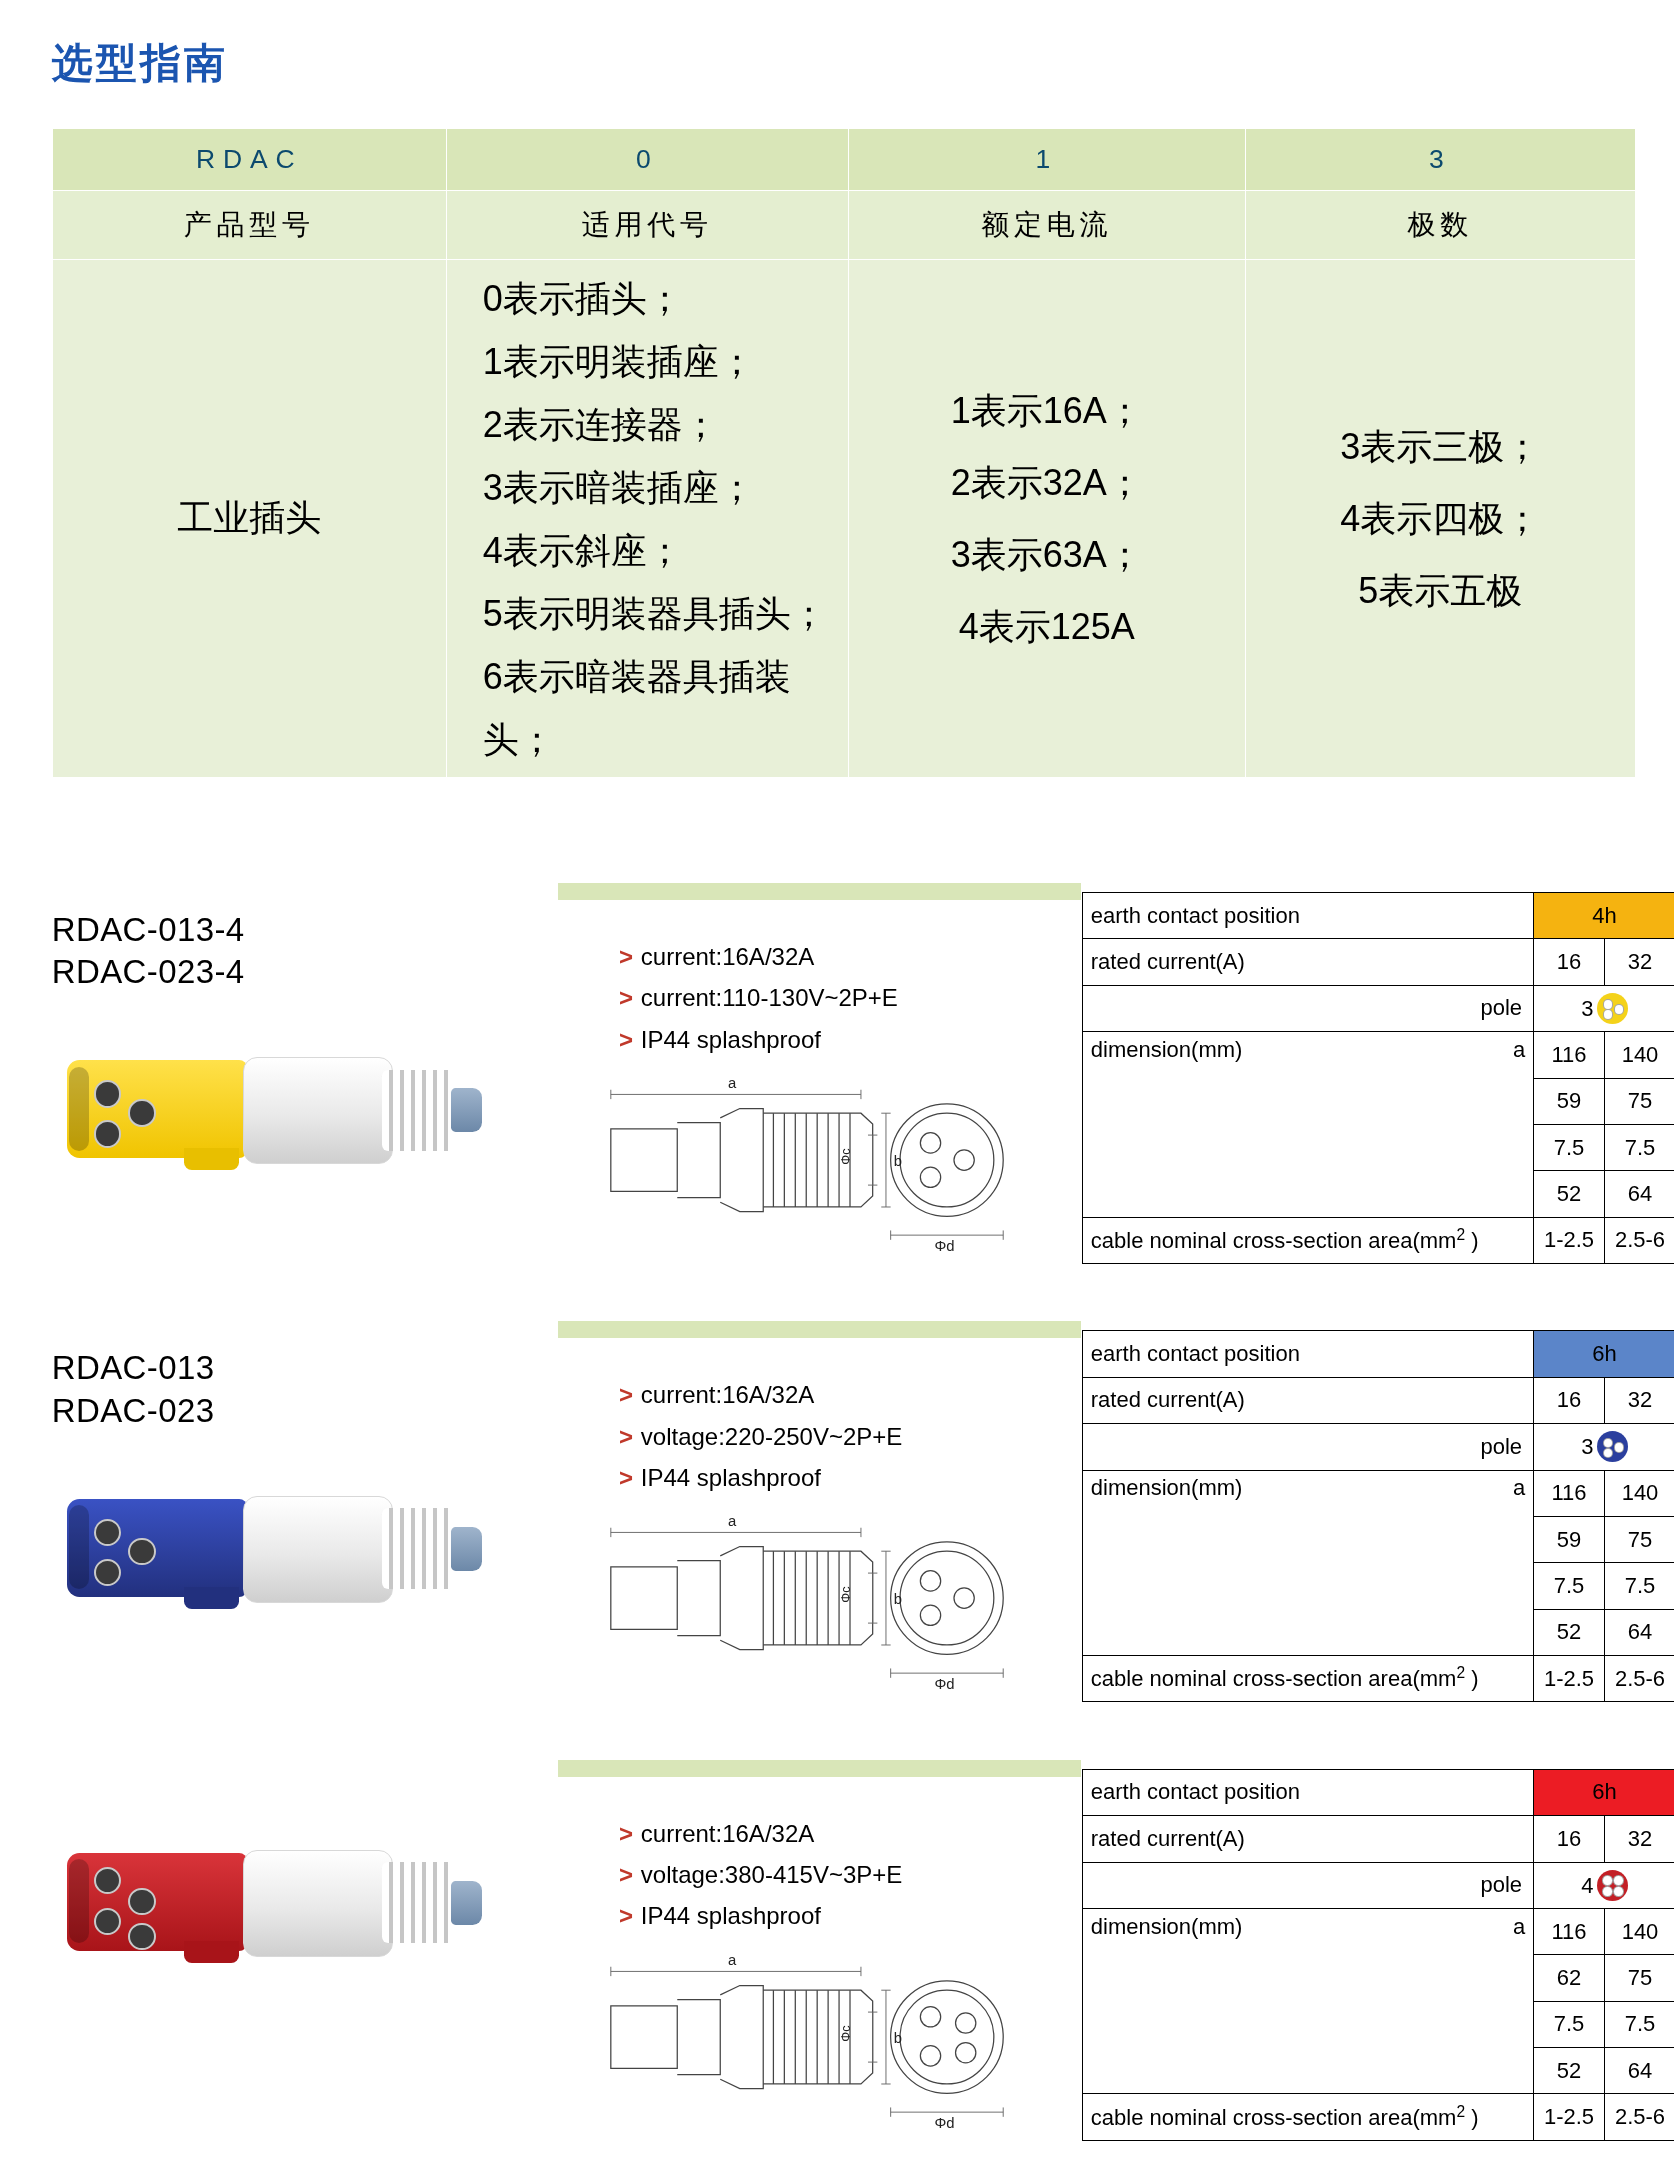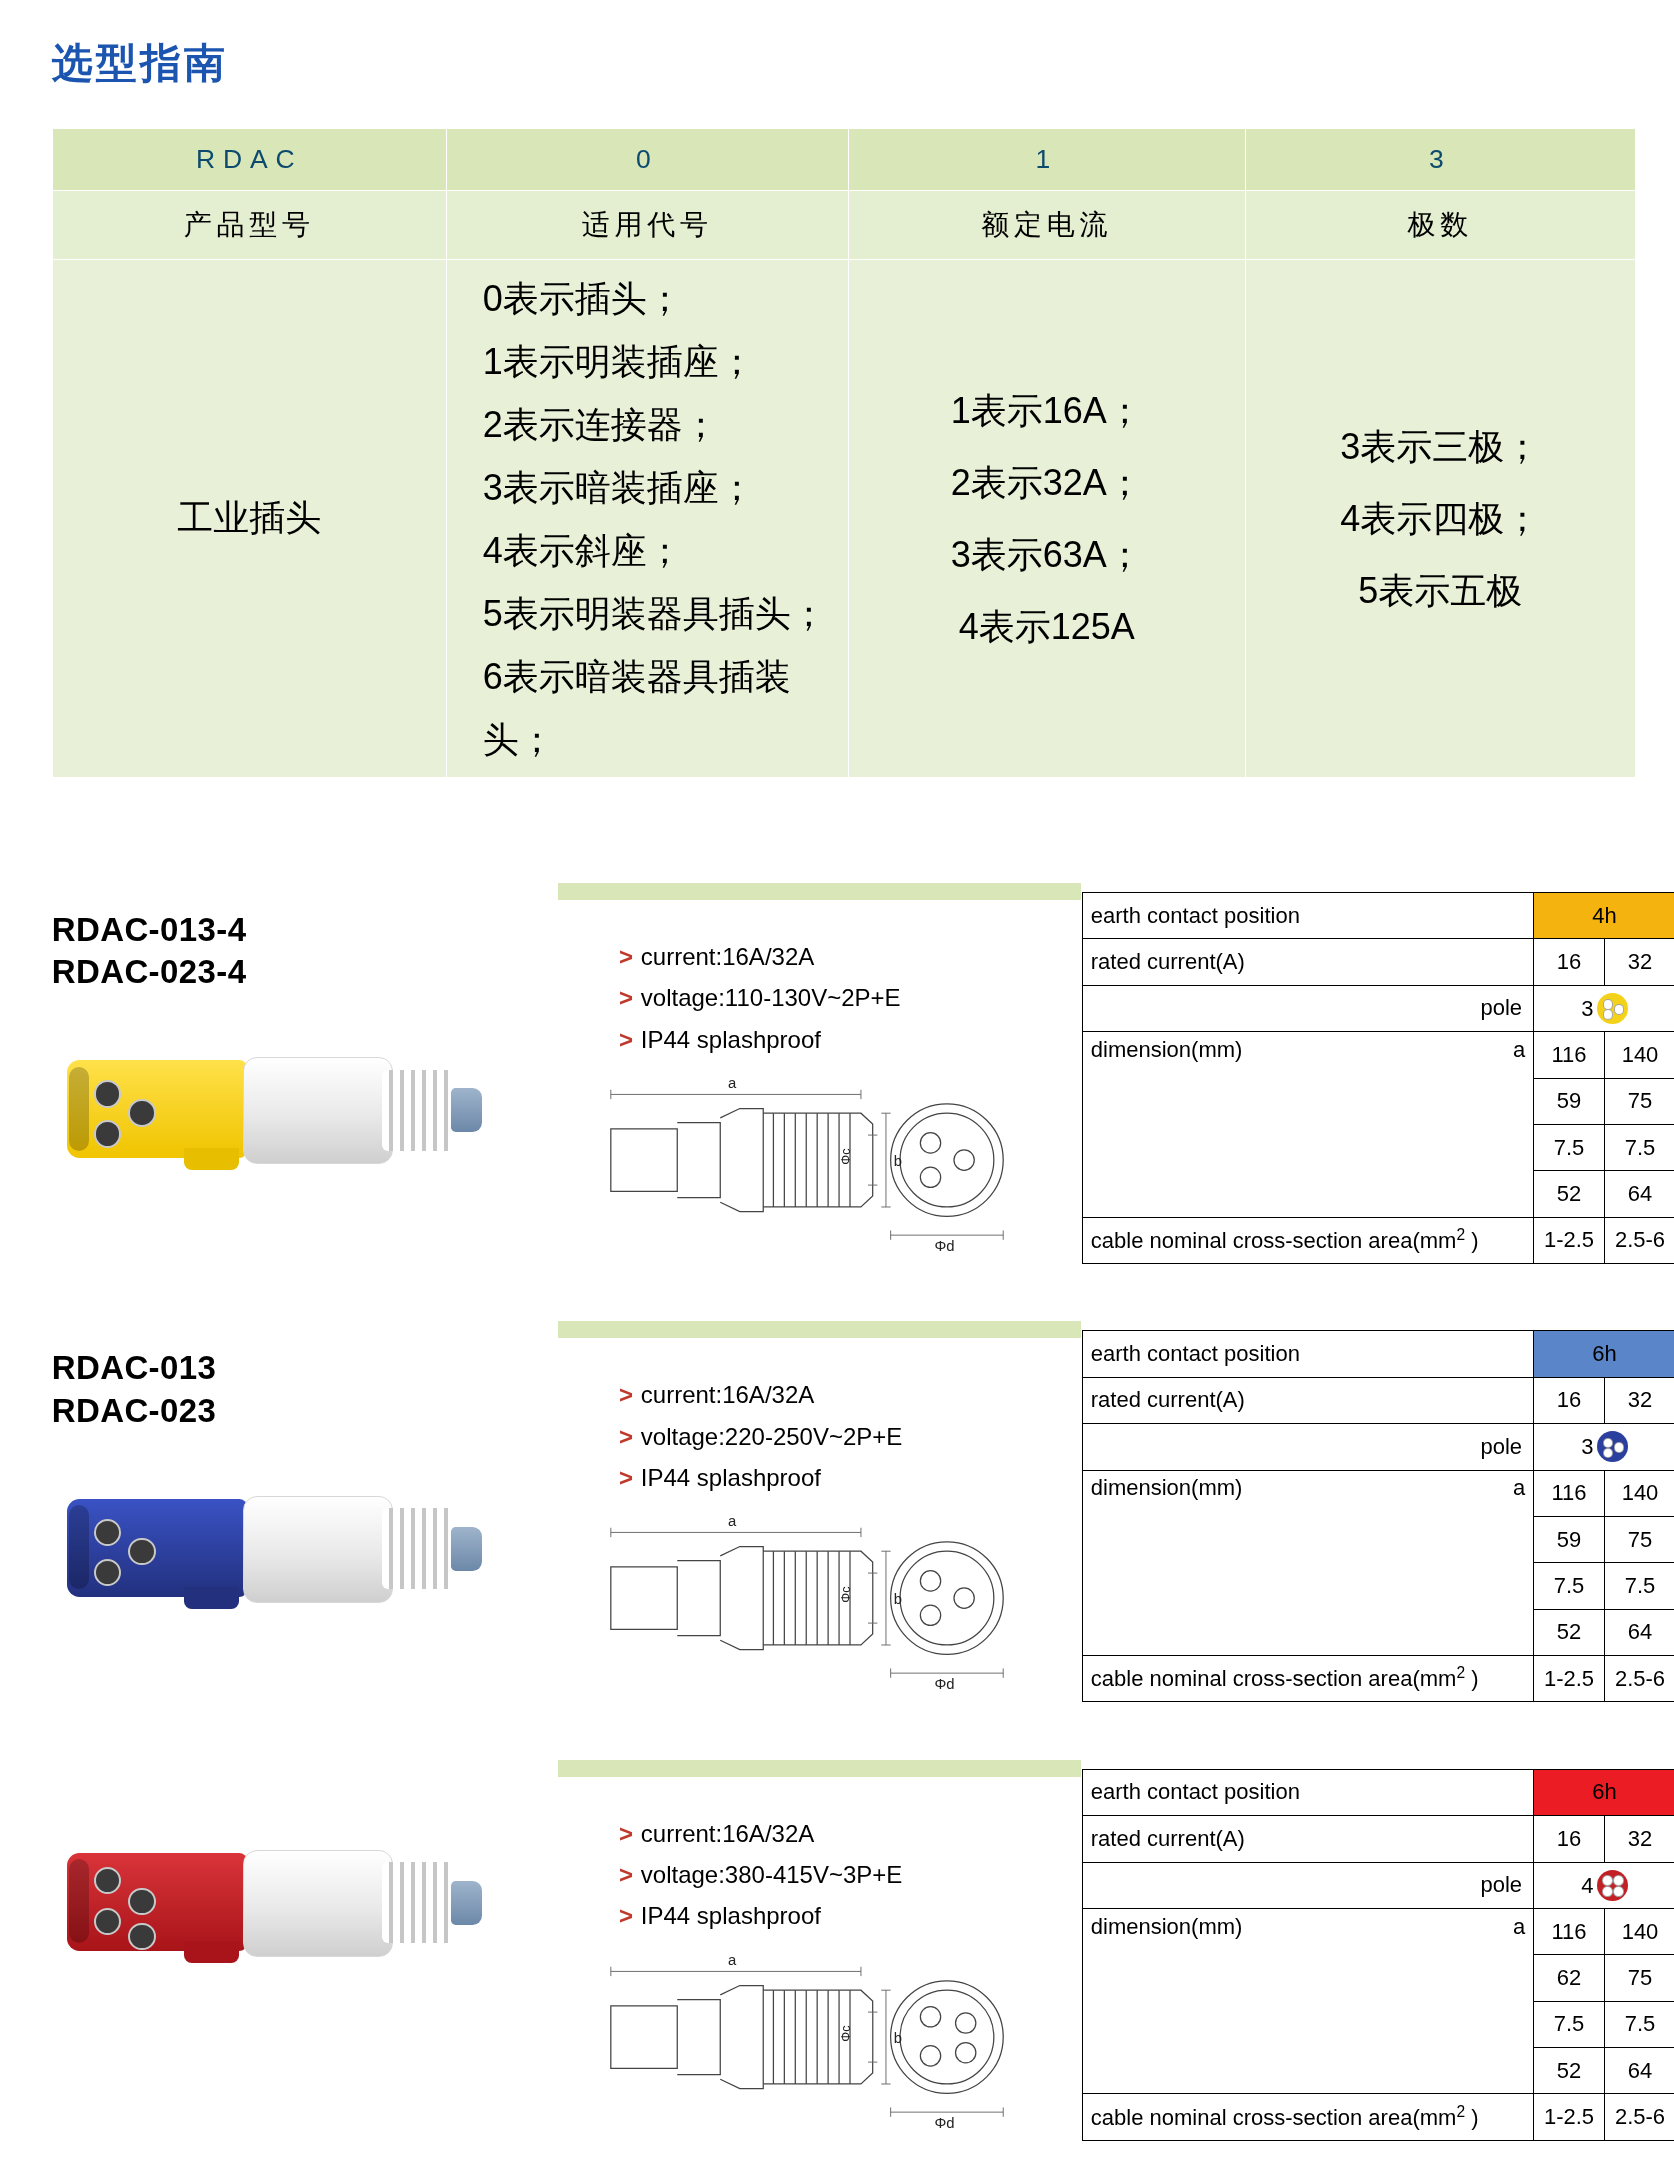--- a/index.html
+++ b/index.html
@@ -88,21 +88,21 @@
     margin-bottom: 23.4px;
   }
   .prod-left {
     position: absolute;
     left: 4.7px;
     top: 37px;
     width: 453px;
   }
   .prod-code {
     font-size: 33px;
-    font-weight: bold;
+    font-weight: normal;
     line-height: 1.28;
     letter-spacing: 0.4px;
   }
   .prod-photo {
     margin-top: 26.5px;
     width: 437px;
     height: 180px;
     position: relative;
   }
 
@@ -347,21 +347,21 @@
             <div class="ribs"></div>
             <div class="tail"></div>
           </div>
         </div>
       </div>
 
       <div class="prod-mid">
         <div class="green-bar"></div>
         <div class="bullets">
           <div class="b"><span class="arrow">&gt;</span><span>current:16A/32A</span></div>
-          <div class="b"><span class="arrow">&gt;</span><span>voltage:110-130V~2P+E</span></div>
+          <div class="b"><span class="arrow">&gt;</span><span>current:110-130V~2P+E</span></div>
           <div class="b"><span class="arrow">&gt;</span><span>IP44 splashproof</span></div>
         </div>
         <div class="drawing">
           <svg width="469" height="180" viewBox="0 0 600 230">
             <g stroke="#444" fill="none" stroke-width="1.6">
               <path d="M10 70 L95 70 L95 150 L10 150 Z"></path>
               <path d="M95 62 L150 62 L150 158 L95 158"></path>
               <path d="M150 56 L175 44 L205 44 L205 176 L175 176 L150 164"></path>
               <path d="M205 50 L330 50 L345 64 L345 156 L330 170 L205 170"></path>
               <path d="M218 50 L218 170 M232 50 L232 170 M246 50 L246 170 M260 50 L260 170 M274 50 L274 170 M288 50 L288 170 M302 50 L302 170 M316 50 L316 170"></path>

